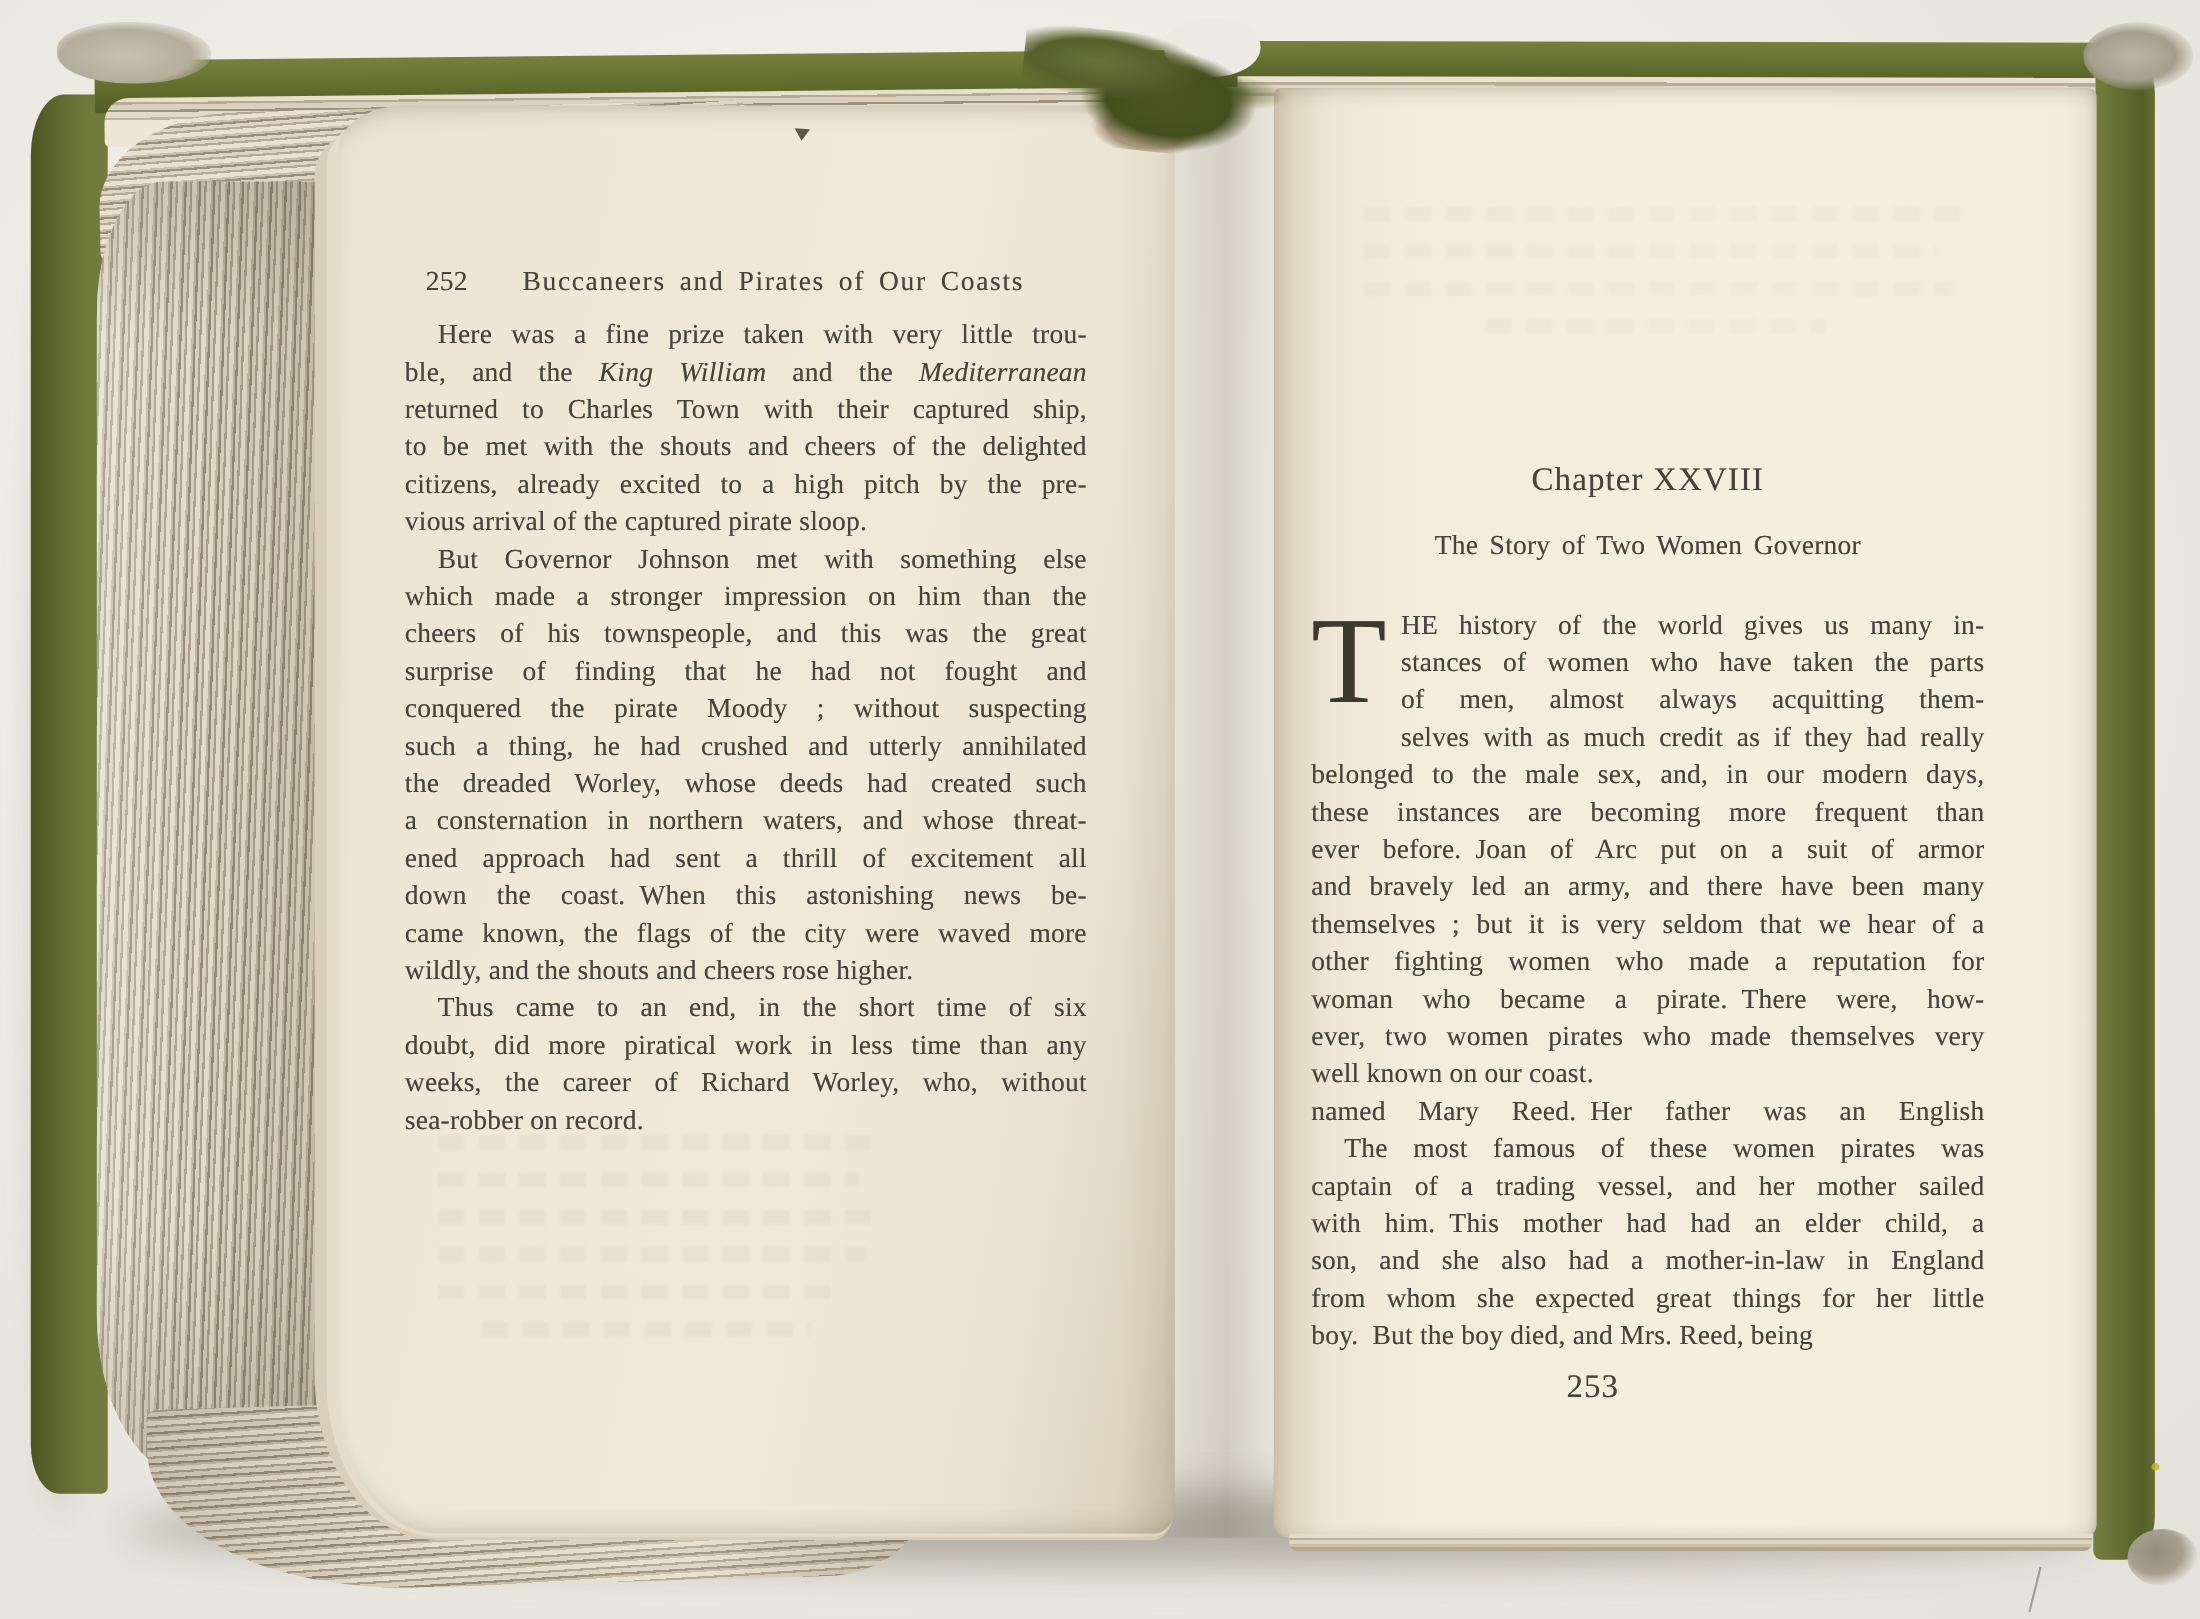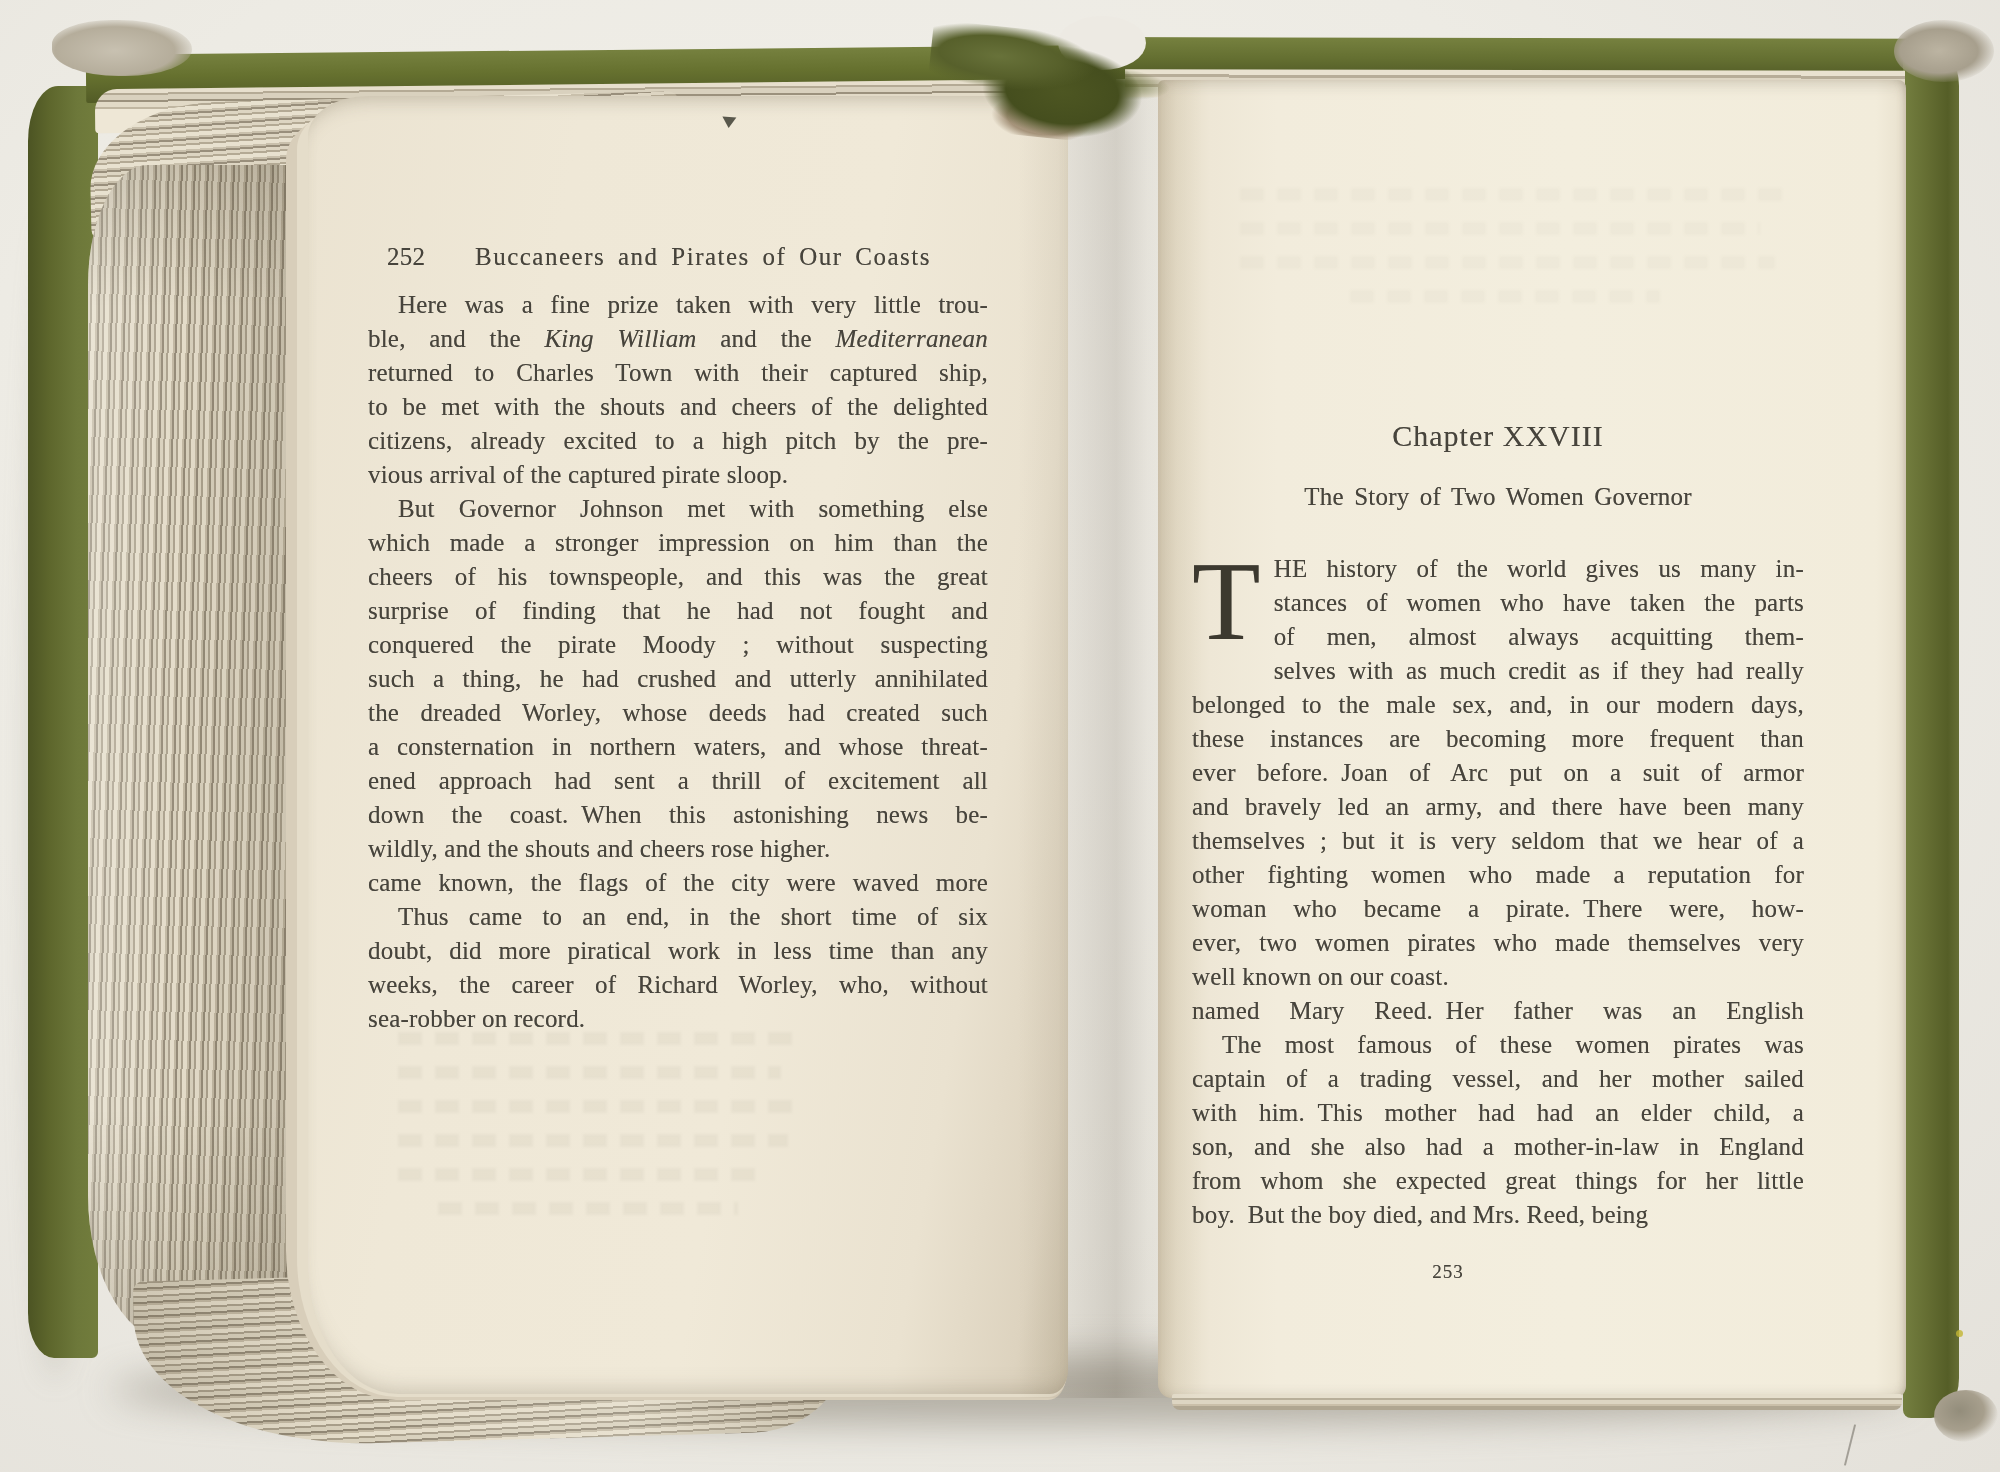--- a/index.html
+++ b/index.html
@@ -114,21 +114,21 @@
   .page-header{display:flex;height:34px;line-height:34px;}
   .folio-left{width:88px;margin-left:19px;}
   .running-title{letter-spacing:1.5px;word-spacing:5px;}
   #left-body .para:first-child{margin-top:14px;}
 
   .right-text{left:1192px;top:416px;width:612px;}
   .chapter-heading{font-size:30px;line-height:40px;text-align:center;letter-spacing:1px;}
   .chapter-subtitle{font-size:25px;line-height:34px;text-align:center;word-spacing:4px;margin-top:24px;}
   #right-body{margin-top:38px;}
   .dropcap{float:left;font-size:112px;line-height:86px;height:102px;margin:6px 13px 0 0;color:#3c392f;}
-  .folio-right{margin-top:29px;font-size:19px;text-align:center;padding-right:100px;letter-spacing:1px;}
+  .folio-right{margin-top:12px;font-size:30px;text-align:center;padding-right:100px;letter-spacing:1px;}
 
   
   .ink-mark{left:722px;top:117px;width:0;height:0;
     border-left:7px solid transparent;border-right:7px solid transparent;
     border-top:11px solid #3e3e34;transform:rotate(4deg);opacity:.85;}
 
   
   .ghost{pointer-events:none;filter:blur(1.6px);}
   .ghost .gl{height:13px;margin-bottom:21px;
     background:repeating-linear-gradient(90deg,rgba(122,118,96,0.55) 0 24px,rgba(122,118,96,0) 24px 37px);}
@@ -207,22 +207,22 @@
         <div class="line indent"><span>But Governor Johnson met with something else</span></div>
         <div class="line"><span>which made a stronger impression on him than the</span></div>
         <div class="line"><span>cheers of his townspeople, and this was the great</span></div>
         <div class="line"><span>surprise of finding that he had not fought and</span></div>
         <div class="line"><span>conquered the pirate Moody ; without suspecting</span></div>
         <div class="line"><span>such a thing, he had crushed and utterly annihilated</span></div>
         <div class="line"><span>the dreaded Worley, whose deeds had created such</span></div>
         <div class="line"><span>a consternation in northern waters, and whose threat-</span></div>
         <div class="line"><span>ened approach had sent a thrill of excitement all</span></div>
         <div class="line"><span>down the coast. When this astonishing news be-</span></div>
+        <div class="line"><span>came known, the flags of the city were waved more</span></div>
         <div class="line last"><span>wildly, and the shouts and cheers rose higher.</span></div>
-        <div class="line"><span>came known, the flags of the city were waved more</span></div>
       </div>
       <div class="para">
         <div class="line indent"><span>Thus came to an end, in the short time of six</span></div>
         <div class="line"><span>doubt, did more piratical work in less time than any</span></div>
         <div class="line"><span>weeks, the career of Richard Worley, who, without</span></div>
         <div class="line last"><span>sea-robber on record.</span></div>
       </div>
     </div>
 </div>
 

